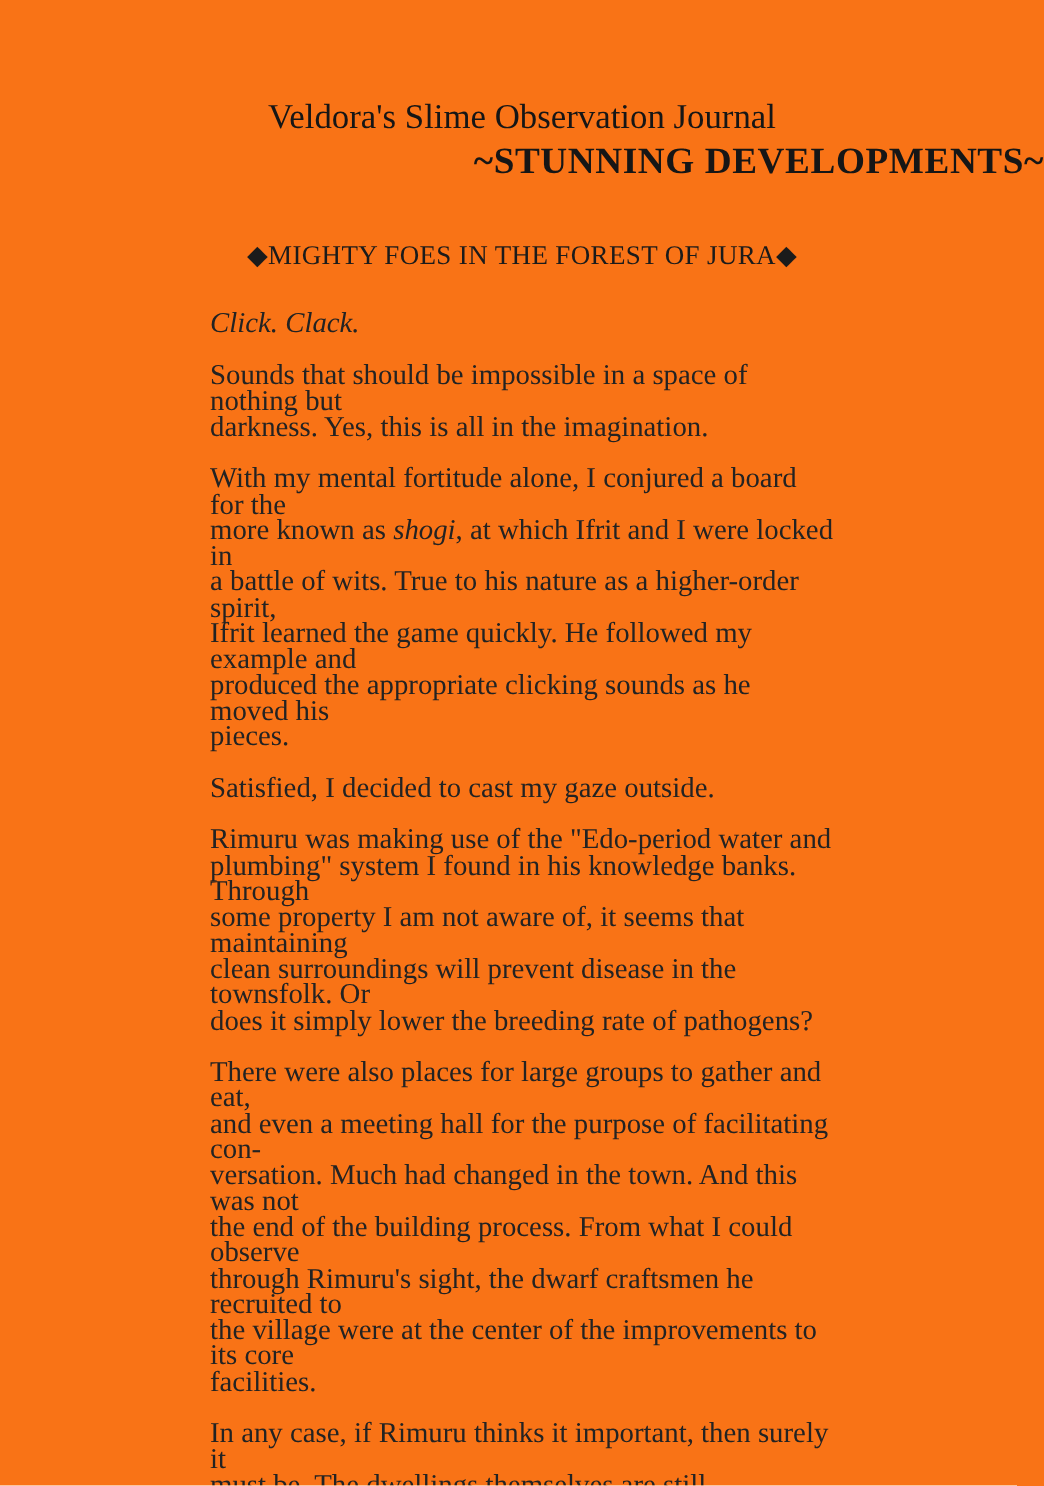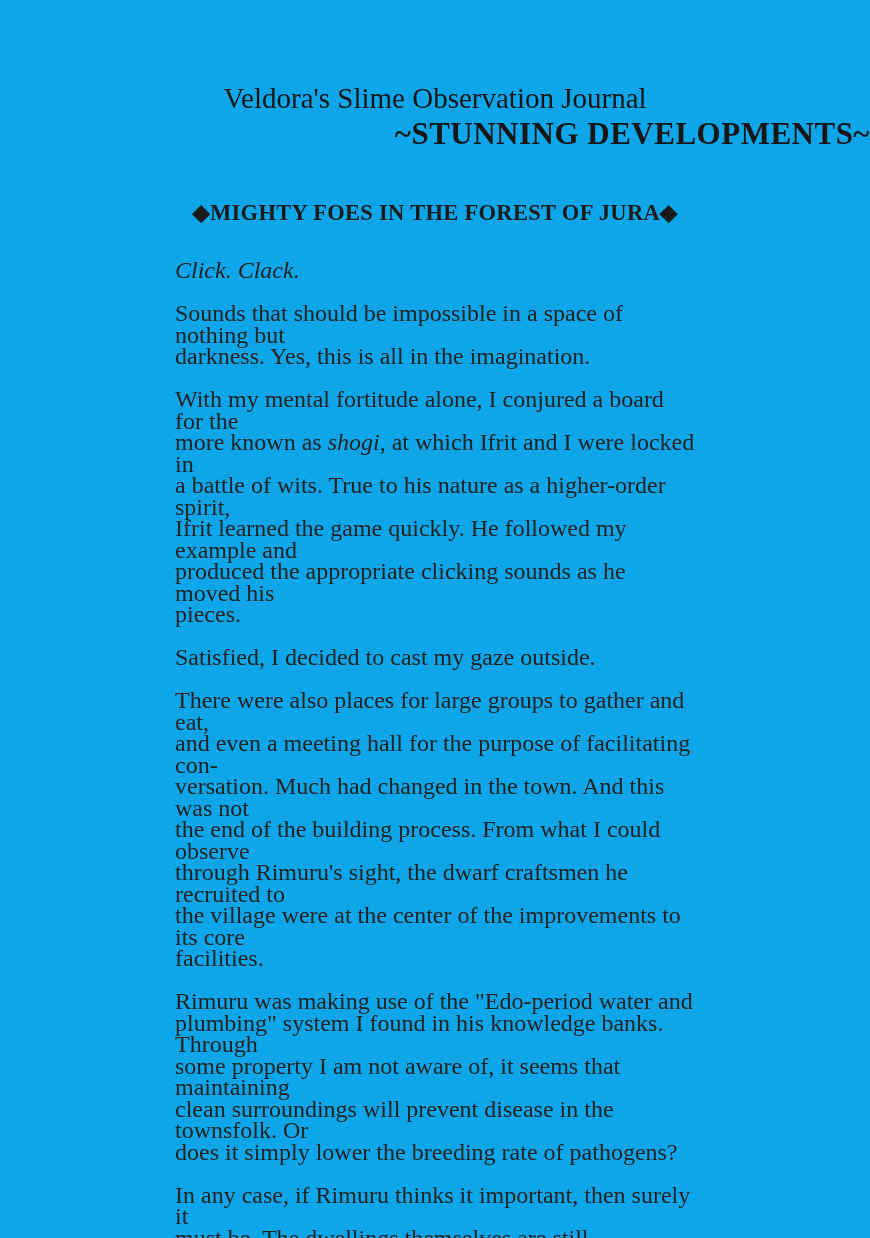--- a/index.html
+++ b/index.html
@@ -3,21 +3,21 @@
 <meta charset="utf-8">
 <style>
   html, body {
     margin: 0;
     padding: 0;
     background: #ffffff;
   }
   .page {
     width: 870px;
     height: 1238px;
-    background: #0ea5e9;
+    background: #f97316;
     font-family: "Liberation Serif", serif;
     color: #1f1f1f;
     overflow: hidden;
     position: relative;
   }
   .title-block {
     padding-top: 82px;
     text-align: center;
     color: #161616;
   }
@@ -33,21 +33,20 @@
     letter-spacing: 0.5px;
     text-align: right;
   }
   .section-heading {
     margin-top: 47px;
     text-align: center;
     font-size: 22.5px;
     line-height: 27px;
     color: #1b1b1b;
     letter-spacing: 0.3px;
-    font-weight: bold;
   }
   .body-text {
     width: 520px;
     margin: 34px auto 0 auto;
     font-size: 24px;
     line-height: 21.5px;
     color: #232323;
   }
   .body-text p {
     margin: 0 0 21.5px 0;
@@ -70,31 +69,31 @@
       <p><span class="em">Click. Clack.</span></p>
       <p><span>Sounds that should be impossible in a space of nothing but
 darkness. Yes, this is all in the imagination.</span></p>
       <p><span>With my mental fortitude alone, I conjured a board for the
 more known as </span><span class="em">shogi</span><span>, at which Ifrit and I were locked in
 a battle of wits. True to his nature as a higher-order spirit,
 Ifrit learned the game quickly. He followed my example and
 produced the appropriate clicking sounds as he moved his
 pieces.</span></p>
       <p><span>Satisfied, I decided to cast my gaze outside.</span></p>
+      <p><span>Rimuru was making use of the "Edo-period water and
+plumbing" system I found in his knowledge banks. Through
+some property I am not aware of, it seems that maintaining
+clean surroundings will prevent disease in the townsfolk. Or
+does it simply lower the breeding rate of pathogens?</span></p>
       <p><span>There were also places for large groups to gather and eat,
 and even a meeting hall for the purpose of facilitating con-
 versation. Much had changed in the town. And this was not
 the end of the building process. From what I could observe
 through Rimuru's sight, the dwarf craftsmen he recruited to
 the village were at the center of the improvements to its core
 facilities.</span></p>
-      <p><span>Rimuru was making use of the "Edo-period water and
-plumbing" system I found in his knowledge banks. Through
-some property I am not aware of, it seems that maintaining
-clean surroundings will prevent disease in the townsfolk. Or
-does it simply lower the breeding rate of pathogens?</span></p>
       <p><span>In any case, if Rimuru thinks it important, then surely it
 must be. The dwellings themselves are still rudimentary,
 but they are putting the emphasis on little, unseen things. It
 is a wonder to me. All I can say is that bustling activity is a
 wonderful thing.</span></p>
     </div>
 </div>
 
 </body></html>

